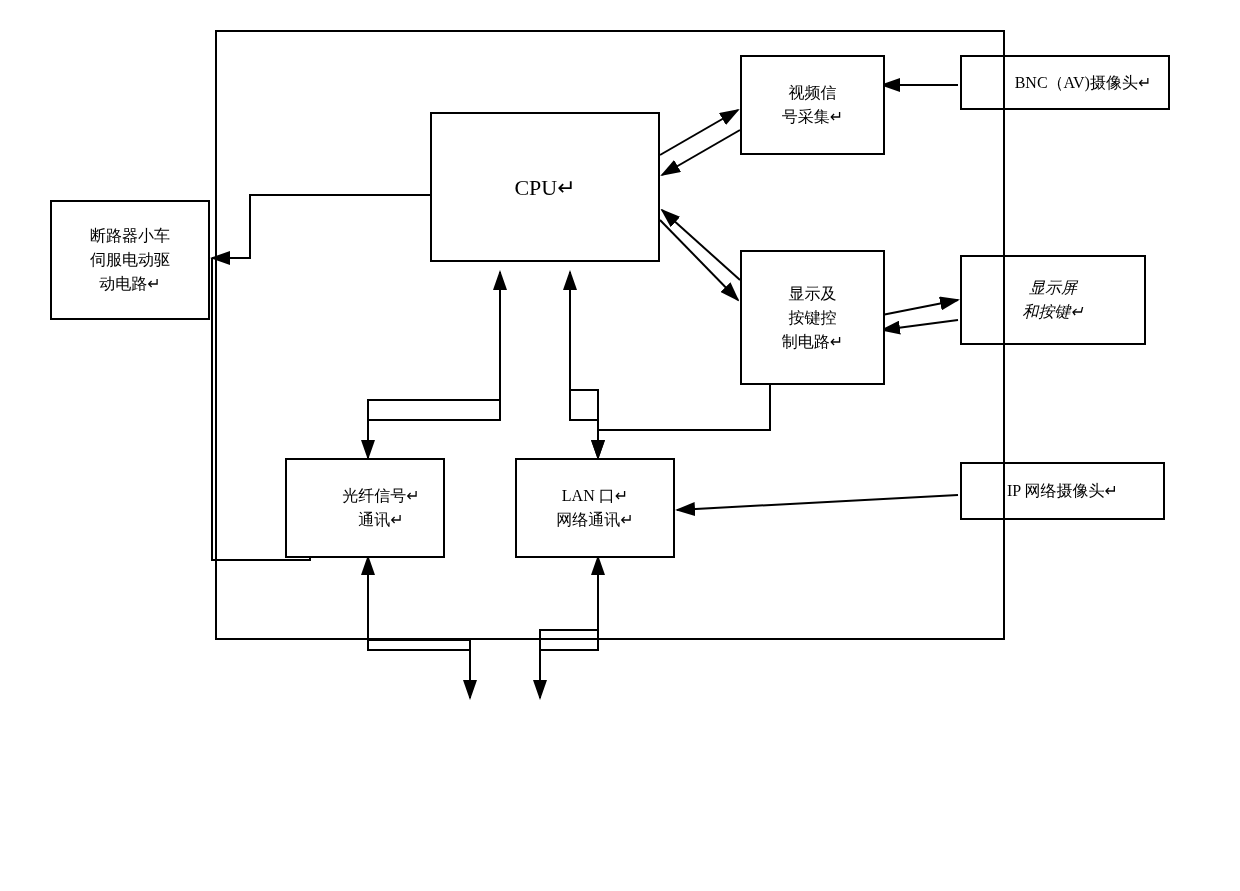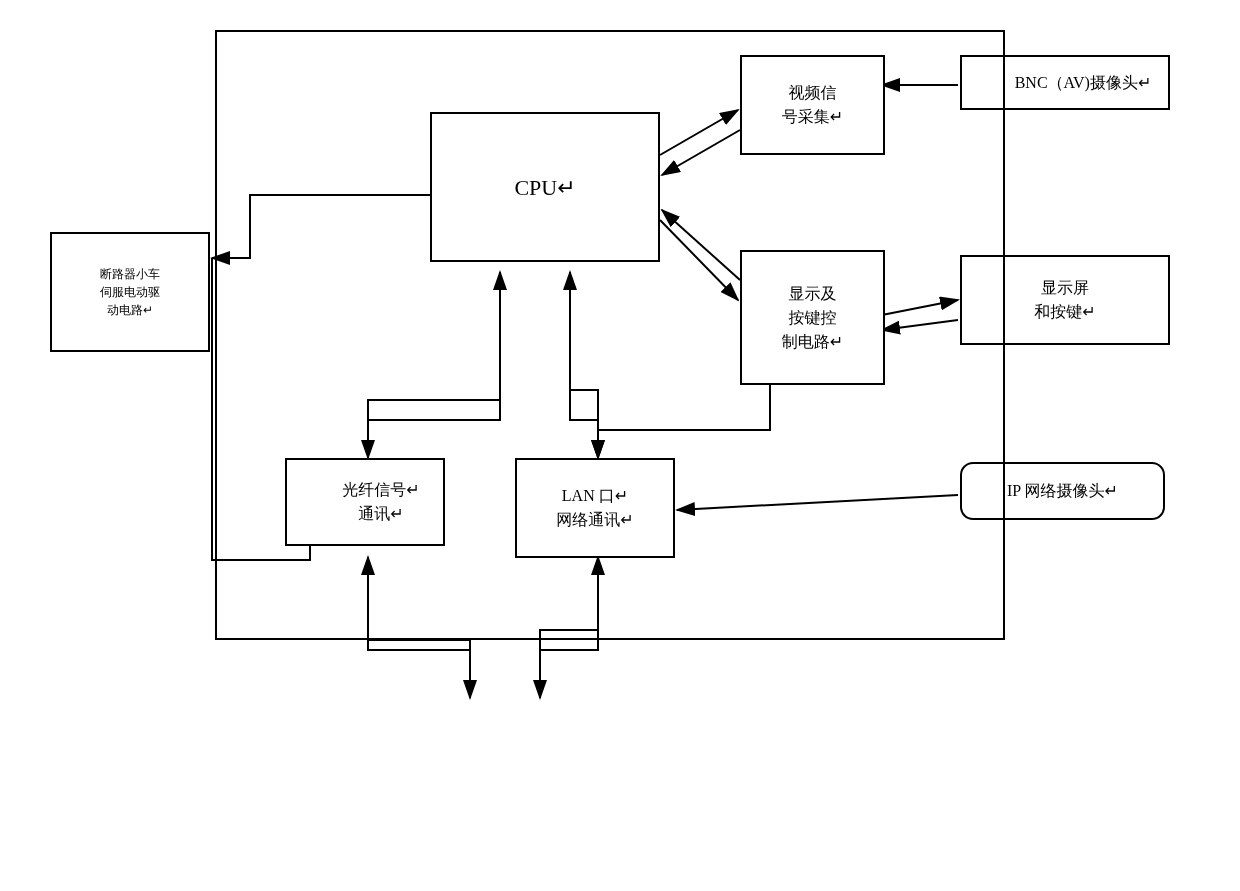--- a/index.html
+++ b/index.html
@@ -108,36 +108,36 @@
   </div>
 
   <div class="box" style="left:960px; top:55px; width:210px; height:55px; font-size:16px;padding-left:36px;">
     <span>BNC（AV)摄像头↵</span>
   </div>
 
   <div class="box" style="left:740px; top:250px; width:145px; height:135px; font-size:16px;">
     <span>显示及<br>按键控<br>制电路↵</span>
   </div>
 
-  <div class="box" style="left:960px; top:255px; width:210px; height:90px; font-size:16px;">
+  <div class="box" style="left:960px; top:255px; width:186px; height:90px; font-size:16px;font-style:italic;">
     <span>显示屏<br>和按键↵</span>
   </div>
 
-  <div class="box" style="left:50px; top:200px; width:160px; height:120px; font-size:12px;margin-top:32px;">
+  <div class="box" style="left:50px; top:200px; width:160px; height:120px; font-size:16px;">
     <span>断路器小车<br>伺服电动驱<br>动电路↵</span>
   </div>
 
-  <div class="box" style="left:285px; top:458px; width:160px; height:88px; font-size:16px;padding-left:32px;">
+  <div class="box" style="left:285px; top:458px; width:160px; height:100px; font-size:16px;padding-left:32px;">
     <span>光纤信号↵<br>通讯↵</span>
   </div>
 
   <div class="box" style="left:515px; top:458px; width:160px; height:100px; font-size:16px;">
     <span>LAN 口↵<br>网络通讯↵</span>
   </div>
 
-  <div class="box" style="left:960px; top:462px; width:205px; height:58px; font-size:16px;border-radius:13px;">
+  <div class="box" style="left:960px; top:462px; width:205px; height:58px; font-size:16px;">
     <span>IP 网络摄像头↵</span>
   </div>
 
 
   <div style="position:absolute; left:215px; top:30px; width:790px; height:610px; border:2px solid #000; background:transparent; pointer-events:none;"></div>
 
 </div>
 
 </body></html>

